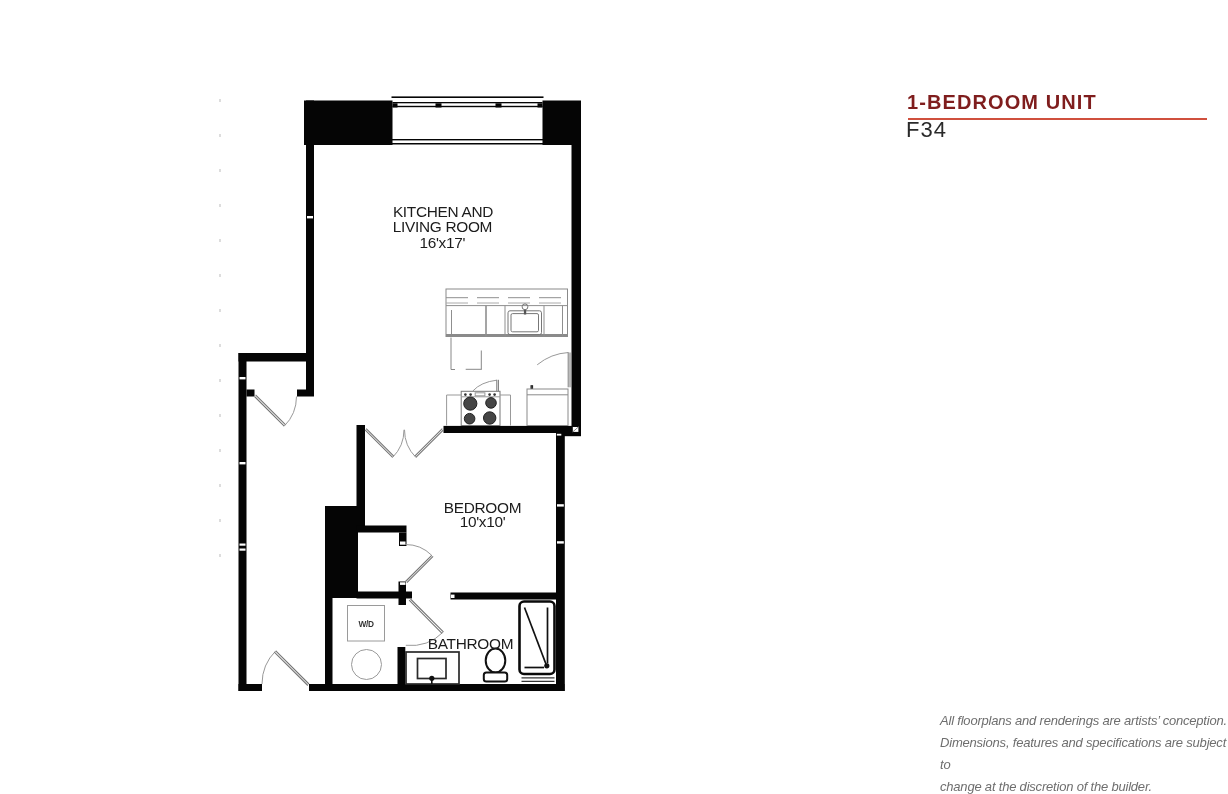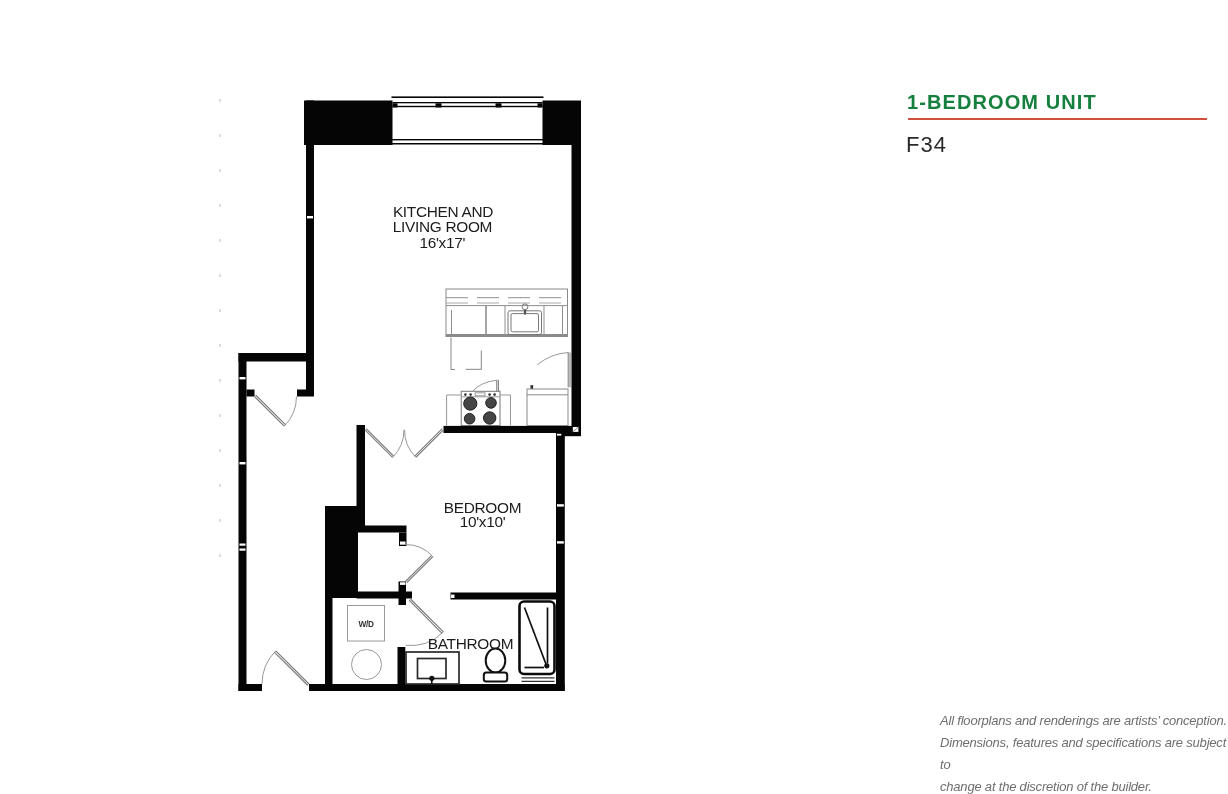--- a/index.html
+++ b/index.html
@@ -1,19 +1,19 @@
 <!DOCTYPE html>
 <html><head>
 <meta charset="utf-8">
 <style>
   html,body{margin:0;padding:0;background:#ffffff;width:1228px;height:794px;overflow:hidden;}
   body{font-family:"Liberation Sans", sans-serif;position:relative;}
-  .title{position:absolute;left:907px;top:91px;font-size:20px;font-weight:bold;letter-spacing:1.1px;color:#15803d;}
+  .title{position:absolute;left:907px;top:91px;font-size:20px;font-weight:bold;letter-spacing:1.1px;color:#7f1d1d;}
   .hr{position:absolute;left:908px;top:118.4px;width:299px;height:1.3px;background:#d0503d;}
-  .f34{position:absolute;left:906px;top:132px;font-size:22px;font-weight:400;letter-spacing:1px;color:#2a2a2a;}
+  .f34{position:absolute;left:906px;top:117px;font-size:22px;font-weight:400;letter-spacing:1px;color:#2a2a2a;}
   .disc{position:absolute;left:908px;top:709.5px;font-size:13px;font-style:italic;color:#6e6e6e;line-height:22px;letter-spacing:-0.2px;margin-left:32px;}
 </style>
 </head>
 <body>
 <svg width="1228" height="794" viewBox="0 0 1228 794" style="position:absolute;left:0;top:0;">
   <g id="plan">
 
     <line x1="220" y1="99" x2="220" y2="560" stroke="#cfcfcf" stroke-width="1.4" stroke-dasharray="3 32"></line>
     <g id="walls" fill="#050505" stroke="none">
 

